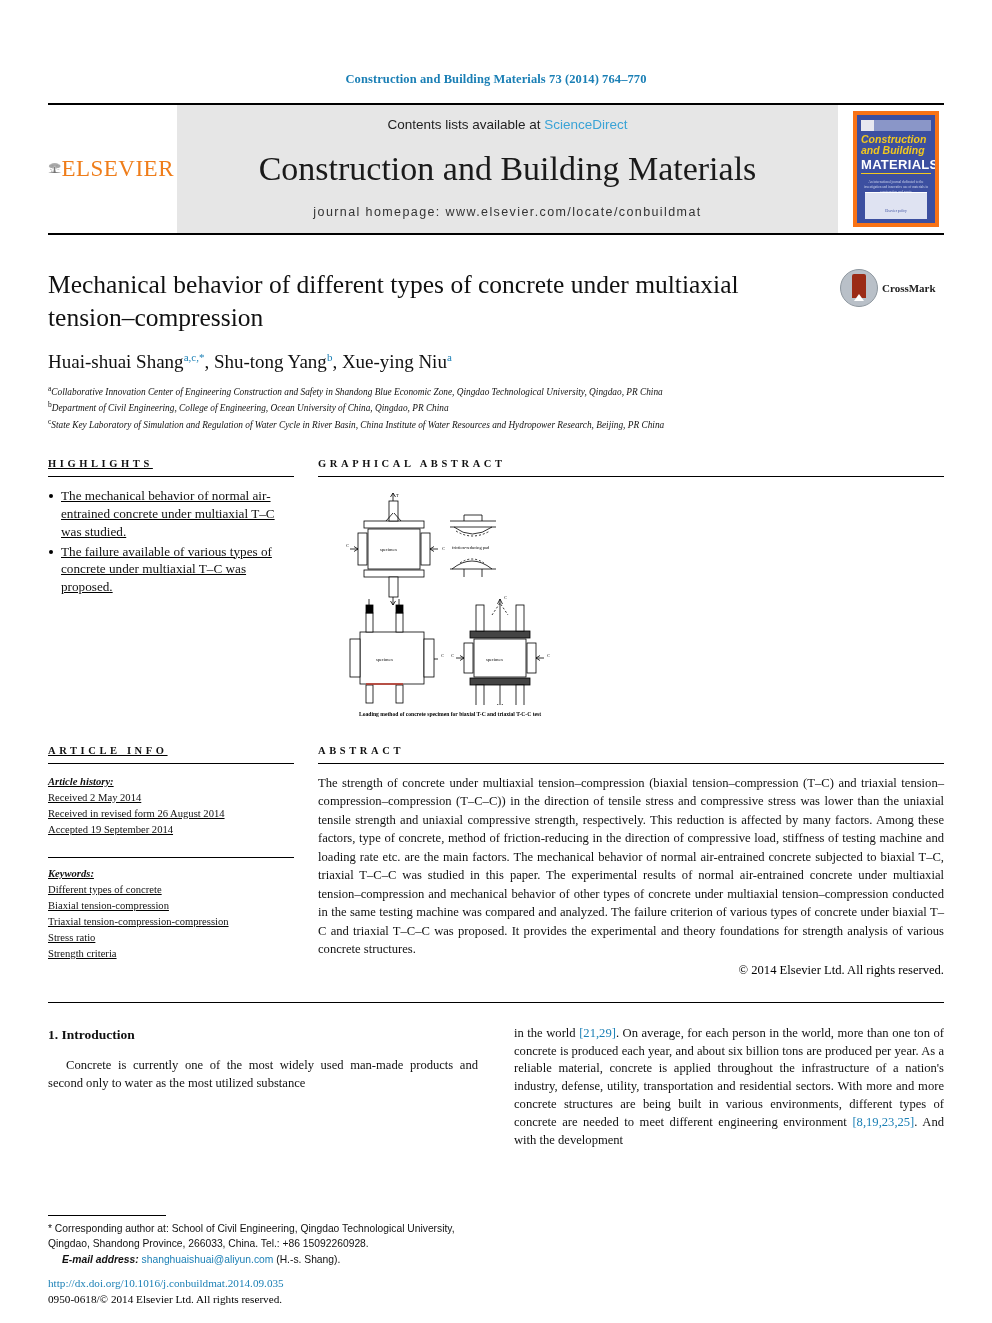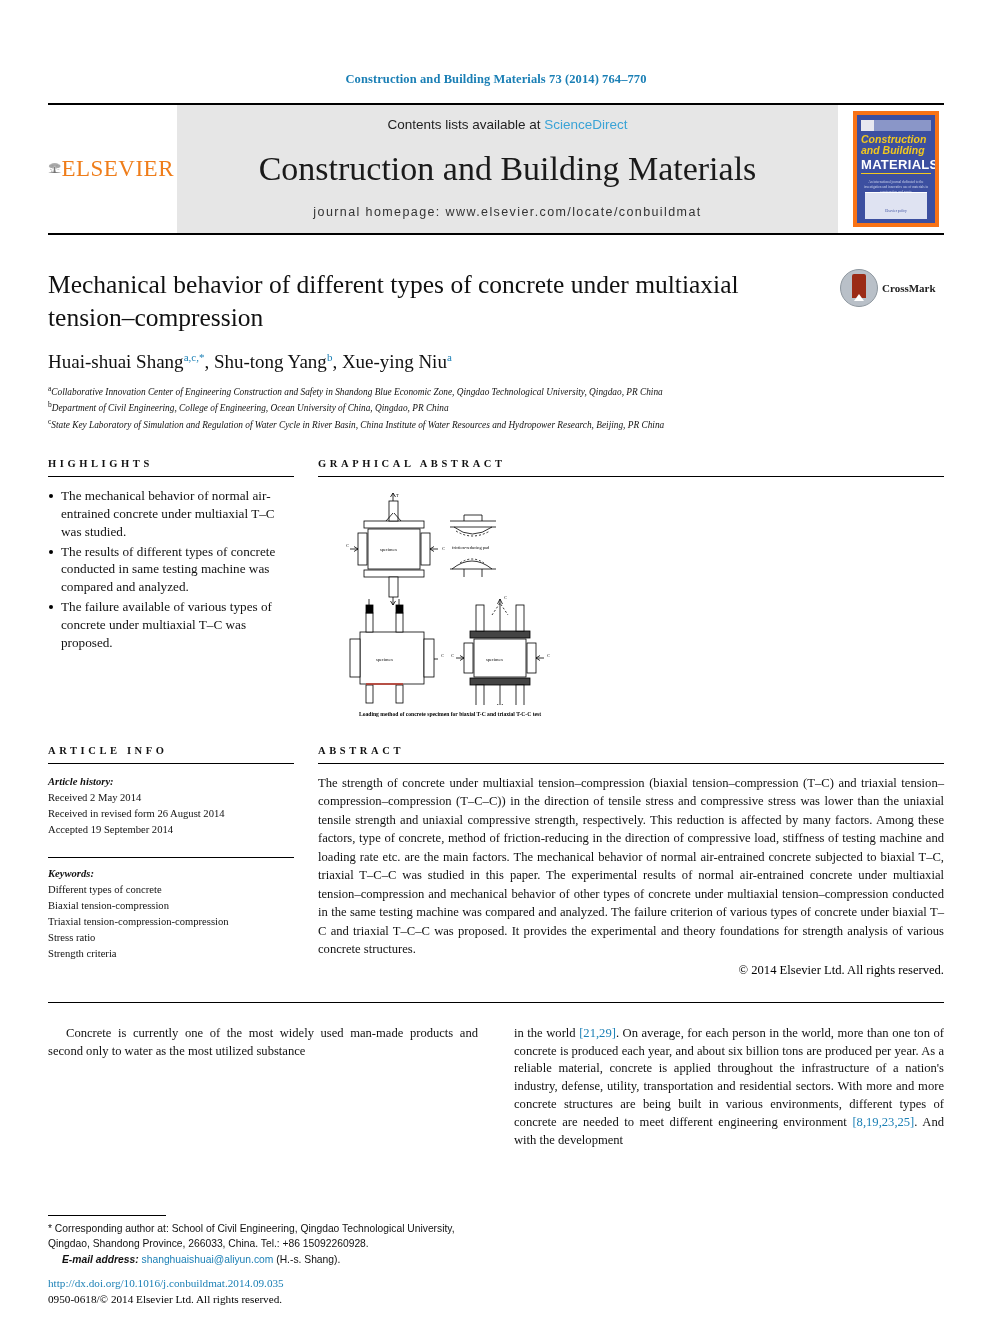--- a/index.html
+++ b/index.html
@@ -245,20 +245,21 @@
   }
   .section-grid {
     display: flex;
     margin-top: 26px;
   }
   .col-left {
     flex: 0 0 270px;
     width: 270px;
     padding-right: 24px;
     box-sizing: border-box;
+    text-decoration: underline;
   }
   .col-right {
     flex: 1 1 auto;
   }
   .sec-head {
     font-family: "Liberation Serif", serif;
     font-weight: bold;
     font-size: 10.5px;
     letter-spacing: 3.6px;
     color: #111;
@@ -470,21 +471,20 @@
       <div class="cm-label">CrossMark</div>
     </div>
   </div>
 
   <div class="section-grid">
     <div class="col-left">
       <div class="sec-head">HIGHLIGHTS</div>
       <div class="sec-rule"></div>
       <ul class="highlights">
         <li>The mechanical behavior of normal air-entrained concrete under multiaxial T–C was studied.</li>
-        <li>The results of different types of concrete conducted in same testing machine was compared and analyzed.</li>
         <li>The failure available of various types of concrete under multiaxial T–C was proposed.</li>
       </ul>
     </div>
 
     <div class="col-right">
       <div class="sec-head">GRAPHICAL ABSTRACT</div>
       <div class="sec-rule"></div>
 
       <div class="ga-figure">
         <svg width="230" height="218" viewBox="0 0 230 218">
@@ -604,20 +604,21 @@
       <div class="sec-rule"></div>
       <div class="abstract-body">The strength of concrete under multiaxial tension–compression (biaxial tension–compression (T–C) and triaxial tension–compression–compression (T–C–C)) in the direction of tensile stress and compressive stress was lower than the uniaxial tensile strength and uniaxial compressive strength, respectively. This reduction is affected by many factors. Among these factors, type of concrete, method of friction-reducing in the direction of compressive load, stiffness of testing machine and loading rate etc. are the main factors. The mechanical behavior of normal air-entrained concrete subjected to biaxial T–C, triaxial T–C–C was studied in this paper. The experimental results of normal air-entrained concrete under multiaxial tension–compression and mechanical behavior of other types of concrete under multiaxial tension–compression conducted in the same testing machine was compared and analyzed. The failure criterion of various types of concrete under biaxial T–C and triaxial T–C–C was proposed. It provides the experimental and theory foundations for strength analysis of various concrete structures.</div>
       <div class="abstract-copy">© 2014 Elsevier Ltd. All rights reserved.</div>
     </div>
   </div>
 
   <div class="body-rule"></div>
 
   <div class="body-grid">
     <div class="body-col">
+      <h2 class="sec-title">1. Introduction</h2>
       <p class="indent">Concrete is currently one of    the most widely used man-made products and second only to water as the most utilized substance</p>
     </div>
     <div class="body-col">
       <p><span>in the world </span><span class="ref">[21,29]</span><span>. On average, for each person in the world, more than one ton of concrete is produced each year, and about six billion tons are produced per year. As a reliable material, concrete is applied throughout the infrastructure of a nation's industry, defense, utility, transportation and residential sectors. With more and more concrete structures are being built in various environments, different types of concrete are needed to meet different engineering environment </span><span class="ref">[8,19,23,25]</span><span>. And with the development</span></p>
     </div>
   </div>
 
   <div class="footnotes">
     <div class="fn-rule"></div>
     <div>* Corresponding author at: School of Civil Engineering, Qingdao Technological University, Qingdao, Shandong Province, 266033, China. Tel.: +86 15092260928.</div>

